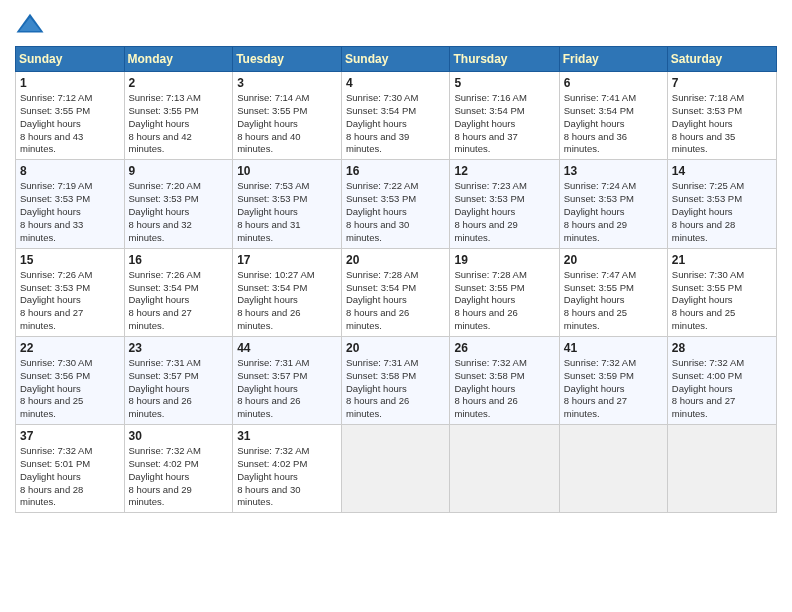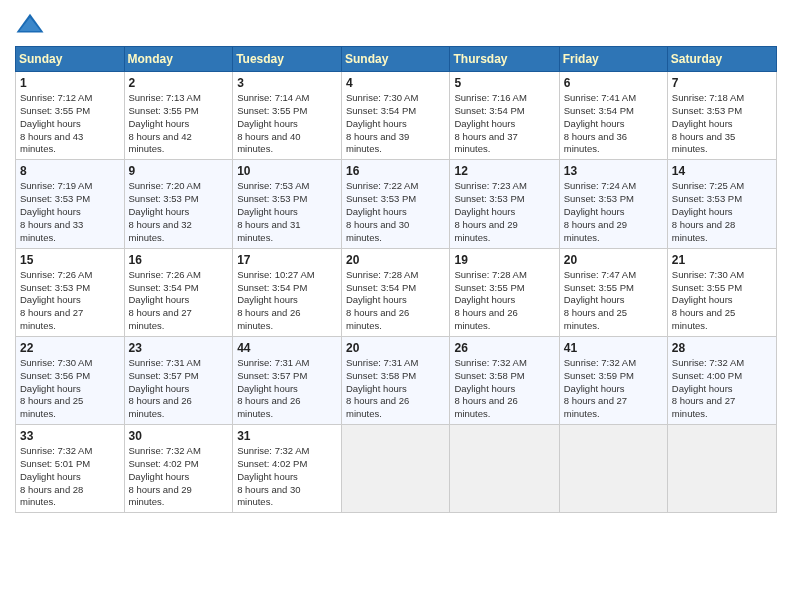--- a/index.html
+++ b/index.html
@@ -155,21 +155,21 @@
         <tr>
           <td><span class="day-num">22</span><span>Sunrise: 7:30 AM</span><br><span>Sunset: 3:56 PM</span><br><span>Daylight hours</span><br><span>8 hours and 25 minutes.</span></td>
           <td><span class="day-num">23</span><span>Sunrise: 7:31 AM</span><br><span>Sunset: 3:57 PM</span><br><span>Daylight hours</span><br><span>8 hours and 26 minutes.</span></td>
           <td><span class="day-num">44</span><span>Sunrise: 7:31 AM</span><br><span>Sunset: 3:57 PM</span><br><span>Daylight hours</span><br><span>8 hours and 26 minutes.</span></td>
           <td><span class="day-num">20</span><span>Sunrise: 7:31 AM</span><br><span>Sunset: 3:58 PM</span><br><span>Daylight hours</span><br><span>8 hours and 26 minutes.</span></td>
           <td><span class="day-num">26</span><span>Sunrise: 7:32 AM</span><br><span>Sunset: 3:58 PM</span><br><span>Daylight hours</span><br><span>8 hours and 26 minutes.</span></td>
           <td><span class="day-num">41</span><span>Sunrise: 7:32 AM</span><br><span>Sunset: 3:59 PM</span><br><span>Daylight hours</span><br><span>8 hours and 27 minutes.</span></td>
           <td><span class="day-num">28</span><span>Sunrise: 7:32 AM</span><br><span>Sunset: 4:00 PM</span><br><span>Daylight hours</span><br><span>8 hours and 27 minutes.</span></td>
         </tr>
         <tr>
-          <td><span class="day-num">33</span><span>Sunrise: 7:32 AM</span><br><span>Sunset: 5:01 PM</span><br><span>Daylight hours</span><br><span>8 hours and 28 minutes.</span></td>
+          <td><span class="day-num">37</span><span>Sunrise: 7:32 AM</span><br><span>Sunset: 5:01 PM</span><br><span>Daylight hours</span><br><span>8 hours and 28 minutes.</span></td>
           <td><span class="day-num">30</span><span>Sunrise: 7:32 AM</span><br><span>Sunset: 4:02 PM</span><br><span>Daylight hours</span><br><span>8 hours and 29 minutes.</span></td>
           <td><span class="day-num">31</span><span>Sunrise: 7:32 AM</span><br><span>Sunset: 4:02 PM</span><br><span>Daylight hours</span><br><span>8 hours and 30 minutes.</span></td>
           <td class="cell-empty"></td>
           <td class="cell-empty"></td>
           <td class="cell-empty"></td>
           <td class="cell-empty"></td>
         </tr>
       </tbody>
   </table>
 </div>

